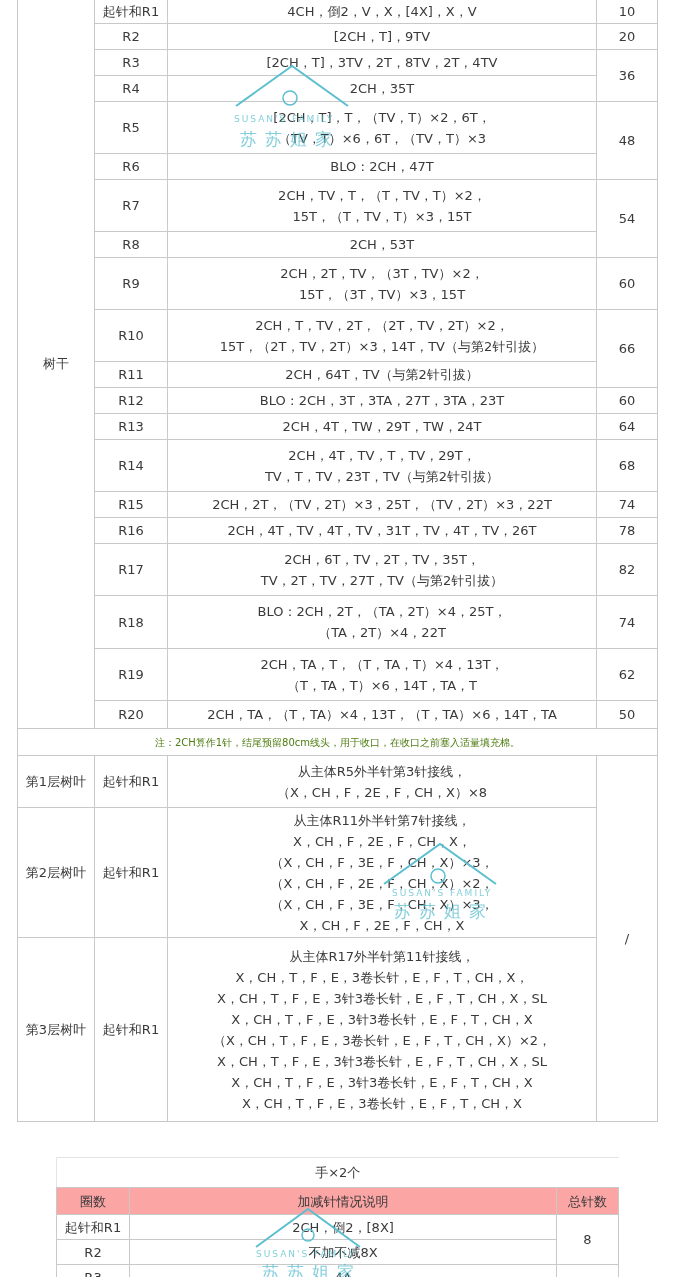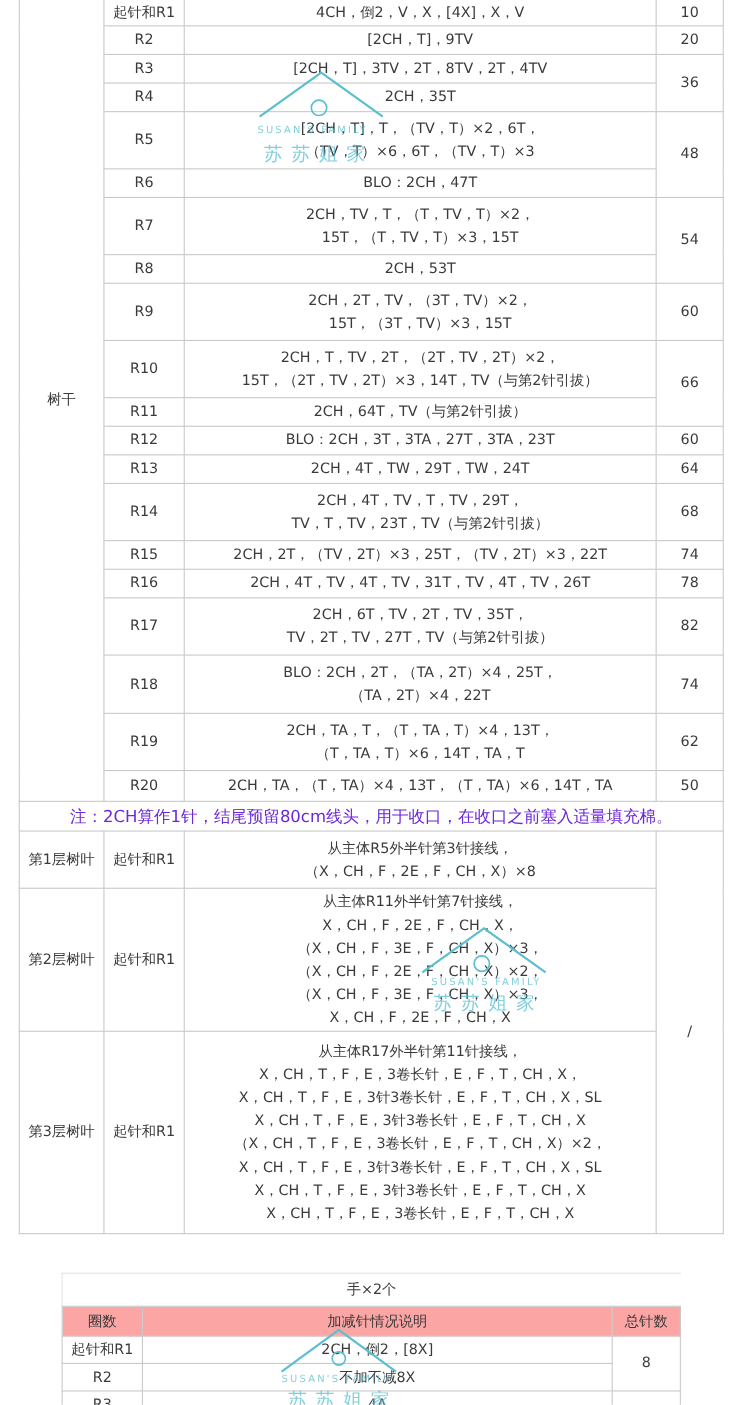--- a/index.html
+++ b/index.html
@@ -2,21 +2,21 @@
 <html><head>
 <meta charset="utf-8">
 <style>
   html, body { margin:0; padding:0; background:#ffffff; }
   body { width:686px; height:1277px; position:relative; overflow:hidden;
          font-family:"DejaVu Sans","Liberation Sans",sans-serif; color:#333; }
   .tbl { position:absolute; border-collapse:collapse; table-layout:fixed; }
   .tbl td { border:1.5px solid #c9c9c9; text-align:center; vertical-align:middle;
             font-size:13px; line-height:21px; padding:0 4px; color:#3a3a3a; }
   #main { left:17px; top:-2px; width:640px; }
-  #main td.note { color:#6d28d9; font-size:15px; }
+  #main td.note { color:#4d7c0f; font-size:10px; }
   #hand { left:56px; top:1157px; width:562px; }
   #hand td.title { background:#ffffff; border-left:1.5px solid #e4e4e4; border-right:none; border-top:1.5px solid #e4e4e4;margin-left:44px; }
   #hand td.hdr { background:#fca5a5; }
   .wm { position:absolute; pointer-events:none;text-align:right; }
   .wm .txt { position:absolute; color:#5bbfcf; opacity:0.75; font-size:9px; letter-spacing:2px; white-space:nowrap; }
   .wm .cn { position:absolute; color:#5bbfcf; opacity:0.75; font-size:17px; letter-spacing:8px; white-space:nowrap; font-family:"DejaVu Serif",serif; }
 </style>
 </head>
 <body>
 

